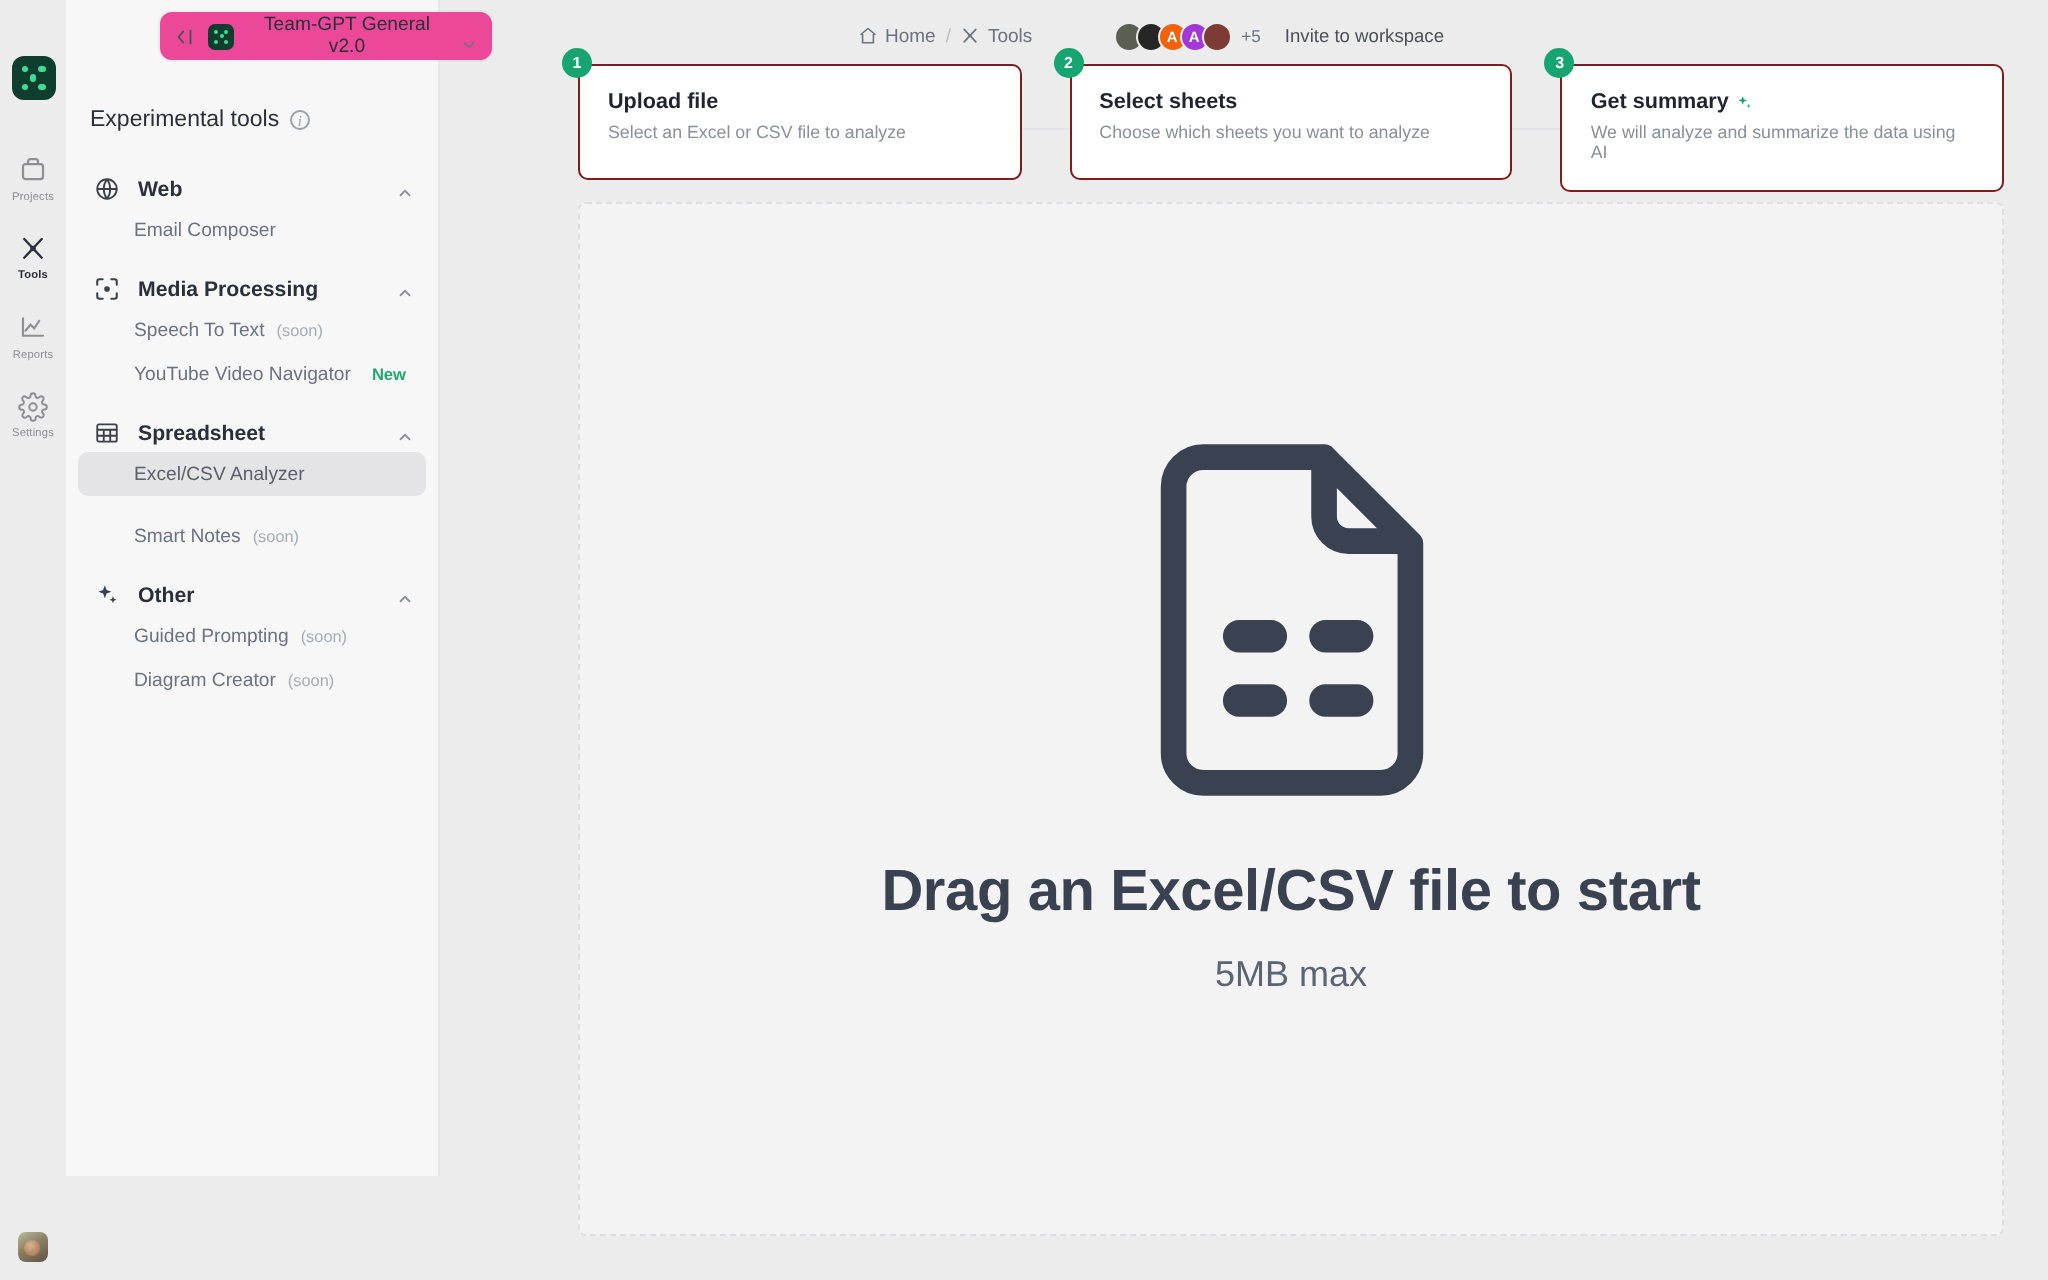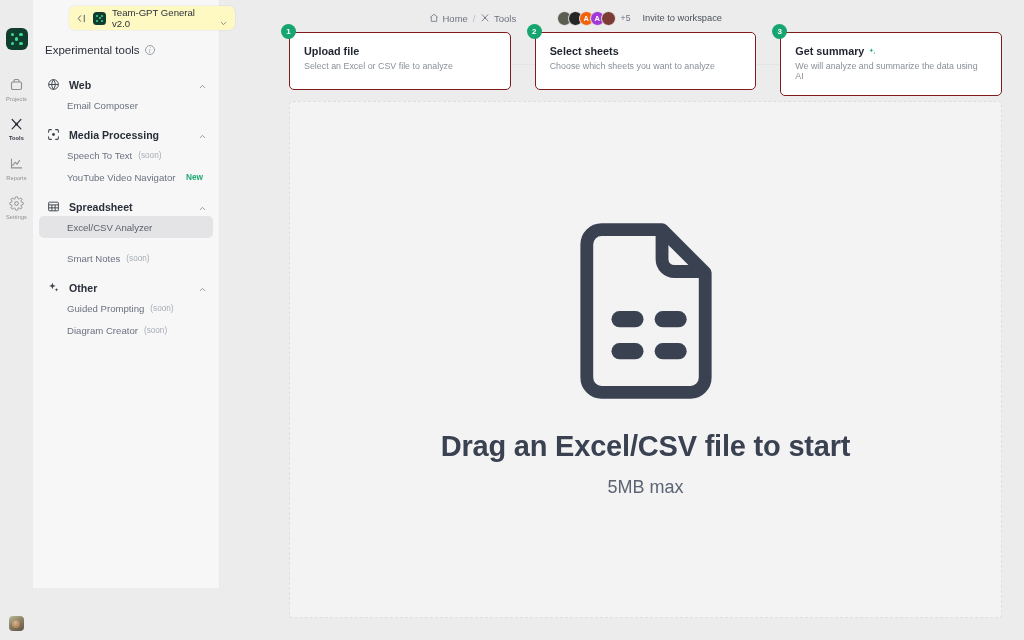--- a/index.html
+++ b/index.html
@@ -60,21 +60,21 @@
   .rail-avatar::after {
     content:""; position:absolute; left:3px; top:4px;
     width:8px; height:8px; border-radius:50%;
     background: radial-gradient(circle at 40% 35%, #d9b48f, #9a6b48);
   }
 
   
   .sidebar {
     width: 187px; height: 588px; background: #f7f7f8;
     border-right: 1px solid #e8e8ea;
-    flex: none; position: relative; padding-top: 6px;
+    flex: none; position: relative; padding-top: 16px;
   }
   .side-top {
     height: 32px; display: flex; align-items: center; padding-left: 7px;
   }
   .panel-title-row {
     display: flex; align-items: center; gap: 5px;
     padding: 6px 0 10px 12px;
   }
   .panel-title { font-size: 11.5px; color: #2b2f3a; }
   .info-ico {
@@ -112,25 +112,26 @@
 
   
   .main { flex: 1; height: 640px; position: relative; background: #ececec; }
 
   
   .topbar {
     position: absolute; left: -151px; top: 6px;
     width: 100%; height: 24px;
   }
   .ws-pill {
-    position: absolute; left: 0px; top: 0px;
-    width: 166px; height: 24px; background: #fef9c3;
+    position: absolute; left: 11px; top: 0px;
+    width: 166px; height: 24px; background: #ec4899;
     border-radius: 6px; display: flex; align-items: center;
     padding: 0 7px; gap: 6px;
     box-shadow: 0 0 0 1px rgba(0,0,0,0.03);
+    text-align: center;
   }
   .collapse-ico { width: 11px; height: 11px; color: #4b5058; flex: none; cursor: pointer;
     display:flex; align-items:center; justify-content:center;}
   .ws-logo {
     width: 13px; height: 13px; border-radius: 3.5px; background: #0f3d2e;
     display:flex; align-items:center; justify-content:center; flex:none;
   }
   .ws-logo .logo-dots { width: 8px; height: 8px; }
   .ws-logo .logo-dots i { width: 2px; height: 2px; }
   .ws-logo .logo-dots i:nth-child(3){ left:3px; top:3px; }

